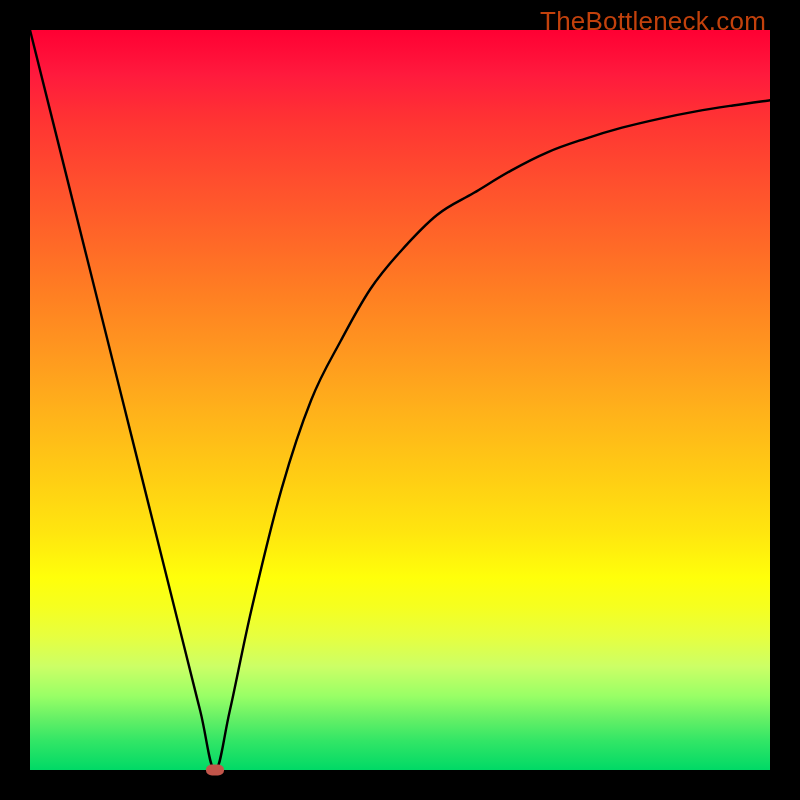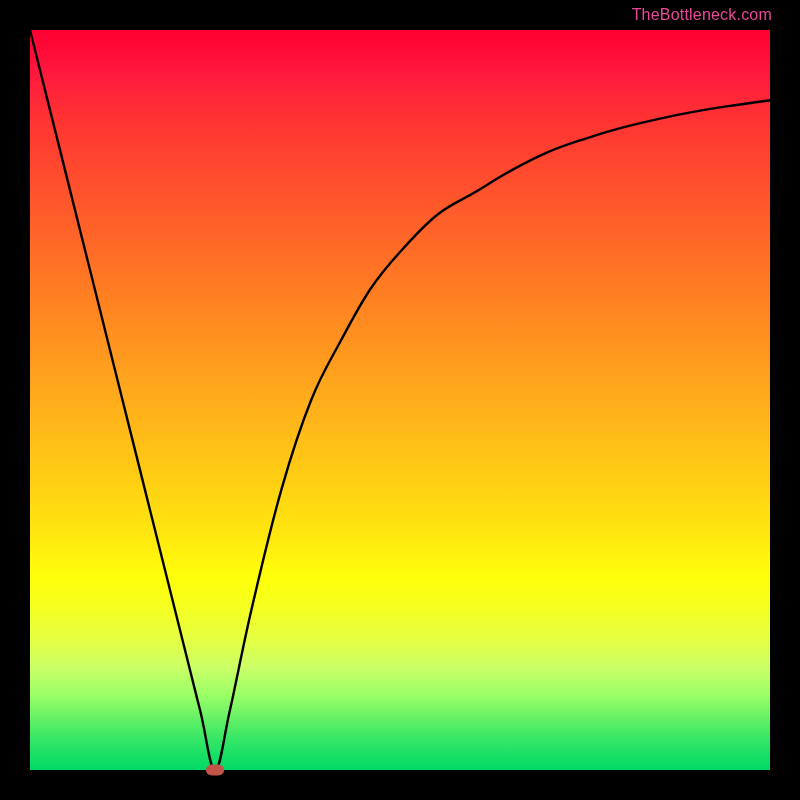--- a/index.html
+++ b/index.html
@@ -41,23 +41,23 @@
       #ccff66 86%,
       #99ff66 90%,
       #66f066 93%,
       #33e666 96%,
       #00d966 100%
     );
   }
   .watermark {
     position: absolute;
     top: 6px;
-    right: 28px;
-    color: #ec4899;
-    font-size: 16px;
+    right: 34px;
+    color: #c2410c;
+    font-size: 26px;
     font-weight: 400;
     letter-spacing: 0.2px;
   }
   svg.curve {
     position: absolute;
     left: 0;
     top: 0;
     width: 740px;
     height: 740px;
     overflow: visible;

